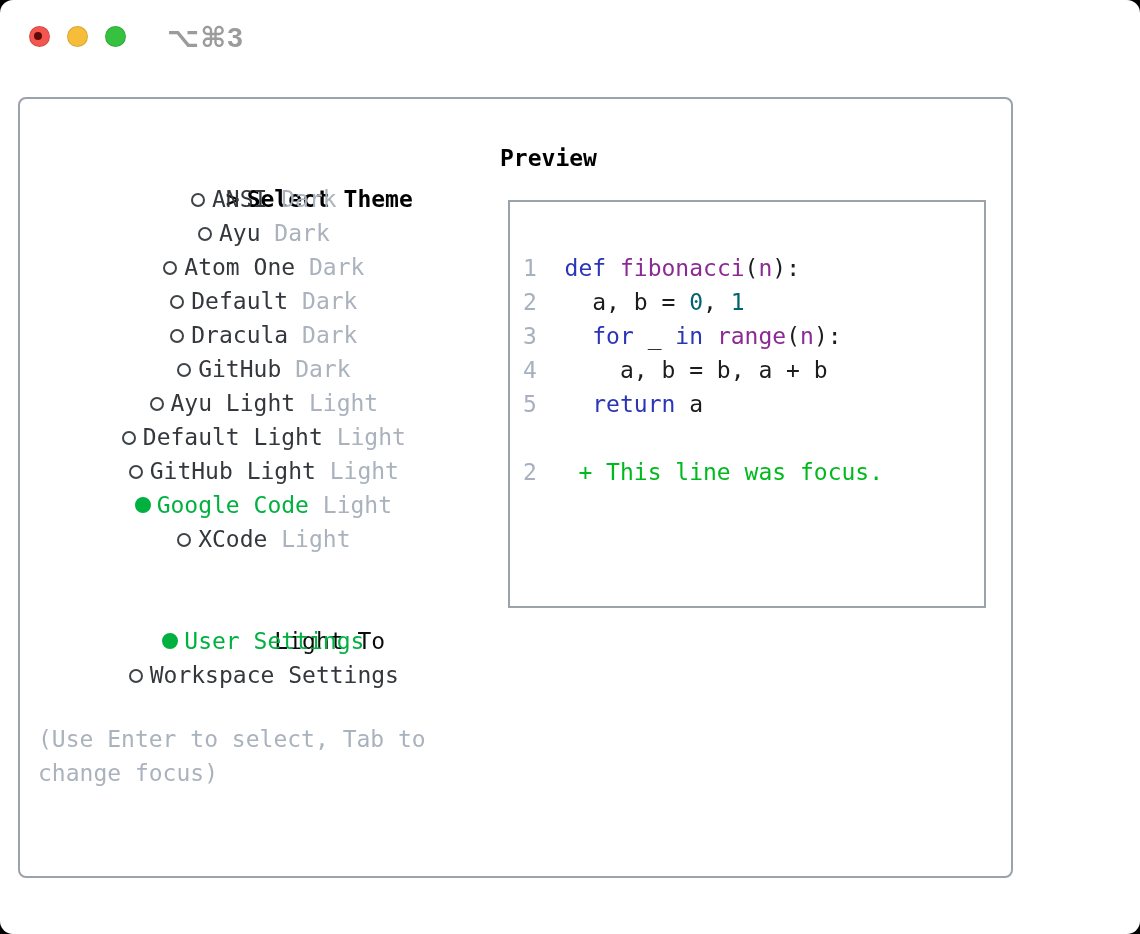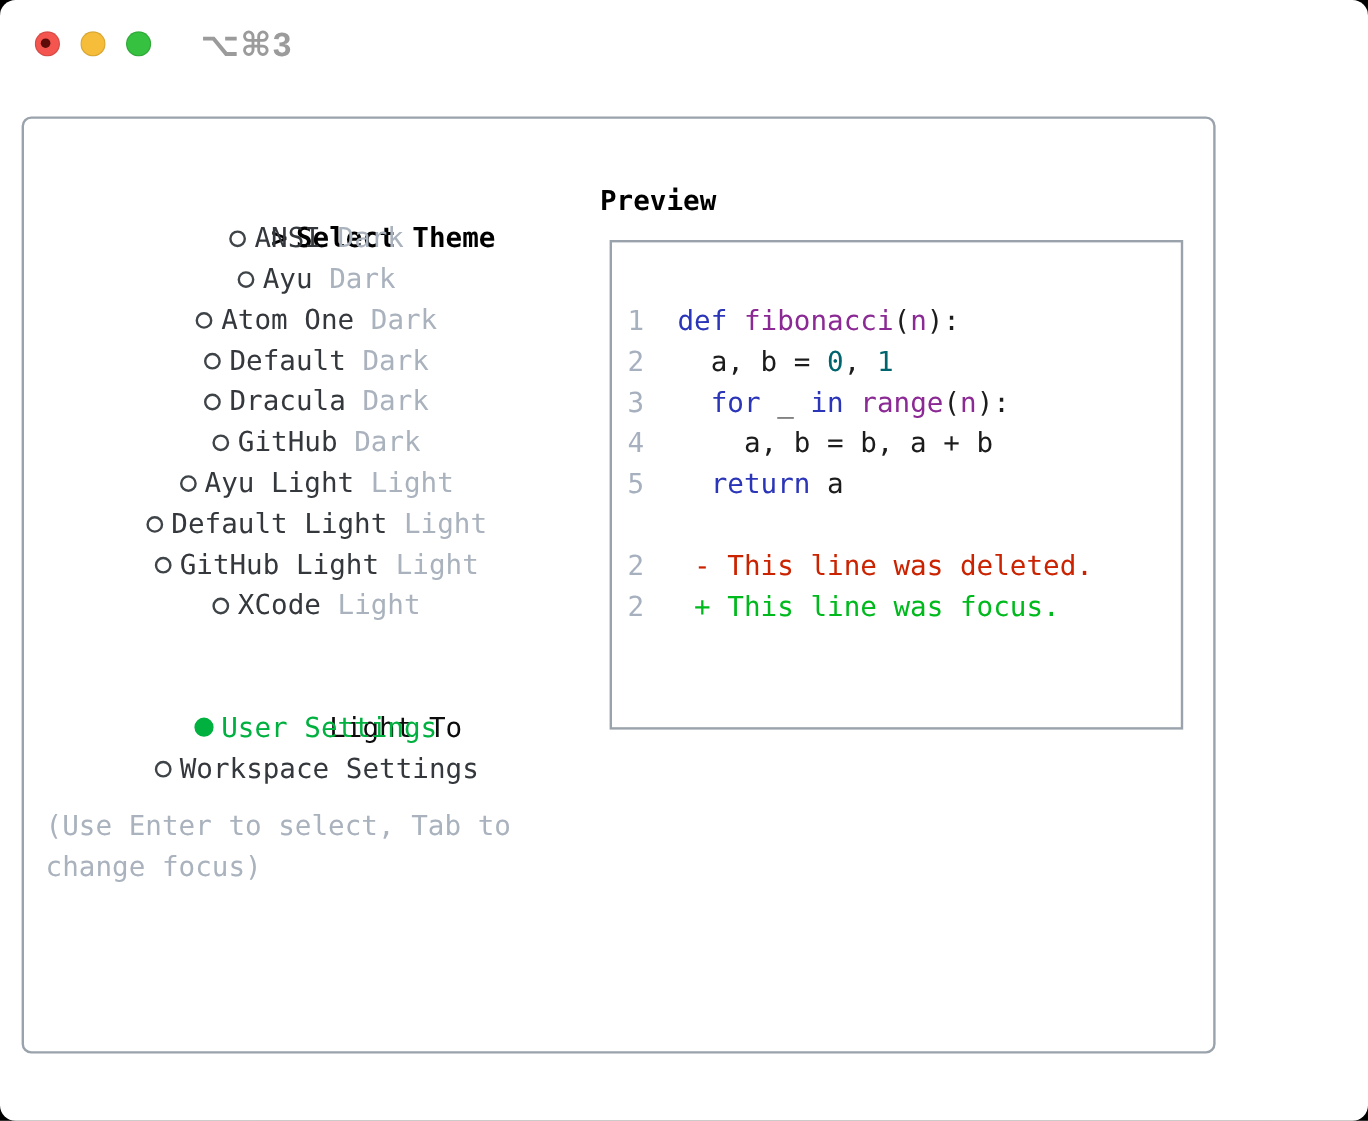--- a/index.html
+++ b/index.html
@@ -49,26 +49,26 @@
   .circle.filled{
     width:16px;height:16px;margin-top:8px;
     background:var(--selection-green,#00b140);border-color:var(--selection-green,#00b140);
   }
   .panel-title{font-weight:700;color:#000;}
   .section-title{color:#0c0c0c;}
   .theme-name{color:var(--item-dark,#34383d);}
   .theme-name.selected{color:var(--selection-green,#00b140);}
   .variant{color:var(--muted-gray,#a9b2bd);}
   .help{
-    margin-top:14px;width:432px;color:var(--muted-gray,#a9b2bd);
+    margin-top:30px;width:432px;color:var(--muted-gray,#a9b2bd);
     font-size:23px;line-height:34px;
   }
   
   .preview-title{
-    position:absolute;left:480px;top:52px;font-size:23px;line-height:34px;
+    position:absolute;left:480px;top:42px;font-size:23px;line-height:34px;
     font-weight:700;color:#000;
   }
   .preview-box{
     position:absolute;left:488px;top:101px;width:478px;height:408px;box-sizing:border-box;
     border:2px solid var(--frame-border,#9aa2ac);background:#fff;
     padding:49px 0 0 13px;overflow:hidden;
   }
   .code-line{white-space:pre;font-size:23px;line-height:34px;height:34px;}
   .linenum{color:var(--linenum-gray,#a7b0bf);}
   .tok-plain{color:var(--code-plain,#1c1c1c);}
@@ -103,20 +103,21 @@
       <div id="theme-list">
           <div class="row"><span class="marker"><span class="circle"></span></span><span class="theme-name">ANSI</span> <span class="variant">Dark</span></div>
           <div class="row"><span class="marker"><span class="circle"></span></span><span class="theme-name">Ayu</span> <span class="variant">Dark</span></div>
           <div class="row"><span class="marker"><span class="circle"></span></span><span class="theme-name">Atom One</span> <span class="variant">Dark</span></div>
           <div class="row"><span class="marker"><span class="circle"></span></span><span class="theme-name">Default</span> <span class="variant">Dark</span></div>
           <div class="row"><span class="marker"><span class="circle"></span></span><span class="theme-name">Dracula</span> <span class="variant">Dark</span></div>
           <div class="row"><span class="marker"><span class="circle"></span></span><span class="theme-name">GitHub</span> <span class="variant">Dark</span></div>
           <div class="row"><span class="marker"><span class="circle"></span></span><span class="theme-name">Ayu Light</span> <span class="variant">Light</span></div>
           <div class="row"><span class="marker"><span class="circle"></span></span><span class="theme-name">Default Light</span> <span class="variant">Light</span></div>
           <div class="row"><span class="marker"><span class="circle"></span></span><span class="theme-name">GitHub Light</span> <span class="variant">Light</span></div>
+          <div class="row"><span class="marker"><span class="circle filled"></span></span><span class="theme-name selected">Google Code</span> <span class="variant">Light</span></div>
           <div class="row"><span class="marker"><span class="circle"></span></span><span class="theme-name">XCode</span> <span class="variant">Light</span></div>
         </div>
 
       <div class="row blank"></div>
 
       <div class="row">
         <span class="marker"></span><span class="section-title">Light To</span>
       </div>
 
       <div id="apply-list">
@@ -130,19 +131,18 @@
     <div class="preview-title">Preview</div>
 
     <div class="preview-box">
       <div id="preview-lines">
           <div class="code-line"><span class="linenum">1</span><span class="tok-plain">  </span><span class="tok-keyword">def </span><span class="tok-function">fibonacci</span><span class="tok-plain">(</span><span class="tok-function">n</span><span class="tok-plain">):</span></div>
           <div class="code-line"><span class="linenum">2</span><span class="tok-plain">    a, b = </span><span class="tok-literal">0</span><span class="tok-plain">, </span><span class="tok-literal">1</span></div>
           <div class="code-line"><span class="linenum">3</span><span class="tok-plain">    </span><span class="tok-keyword">for</span><span class="tok-plain"> _ </span><span class="tok-keyword">in</span><span class="tok-plain"> </span><span class="tok-function">range</span><span class="tok-plain">(</span><span class="tok-function">n</span><span class="tok-plain">):</span></div>
           <div class="code-line"><span class="linenum">4</span><span class="tok-plain">      a, b = b, a + b</span></div>
           <div class="code-line"><span class="linenum">5</span><span class="tok-plain">    </span><span class="tok-keyword">return</span><span class="tok-plain"> a</span></div>
           <div class="code-line"><span class="linenum"></span></div>
-          <div class="code-line"><span class="linenum">2</span><span class="tok-deleted">   - This line was deleted.</span></div>
           <div class="code-line"><span class="linenum">2</span><span class="tok-added">   + This line was focus.</span></div>
         </div>
     </div>
 
   </div>
 </div>
 
 </body></html>

